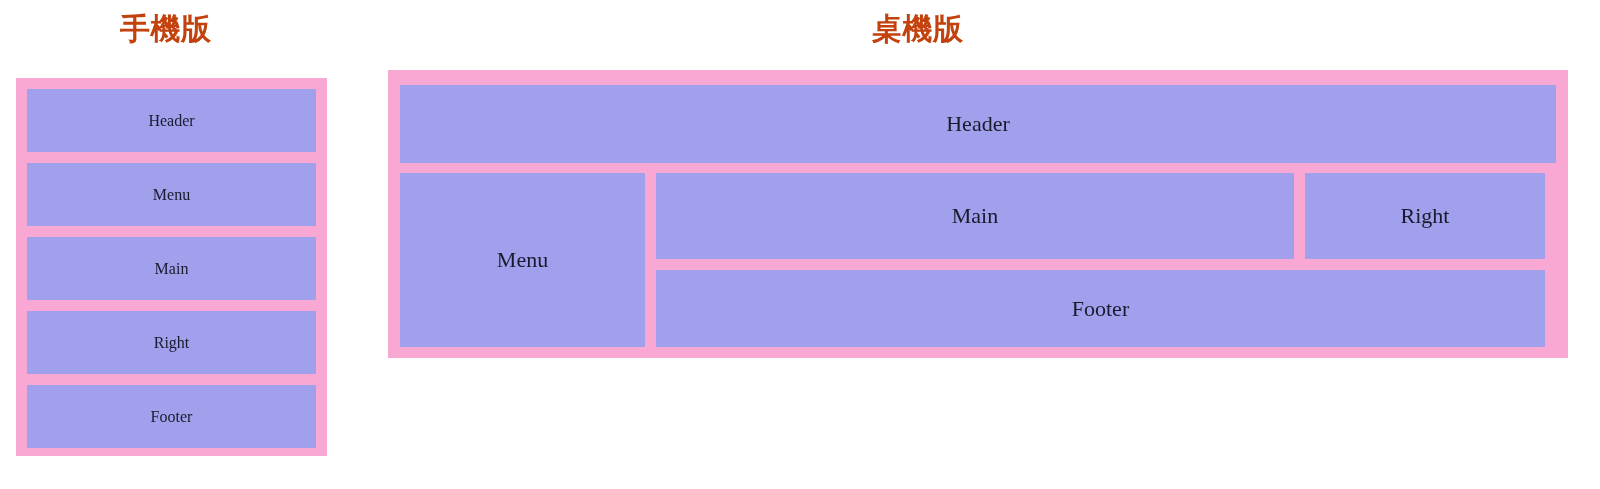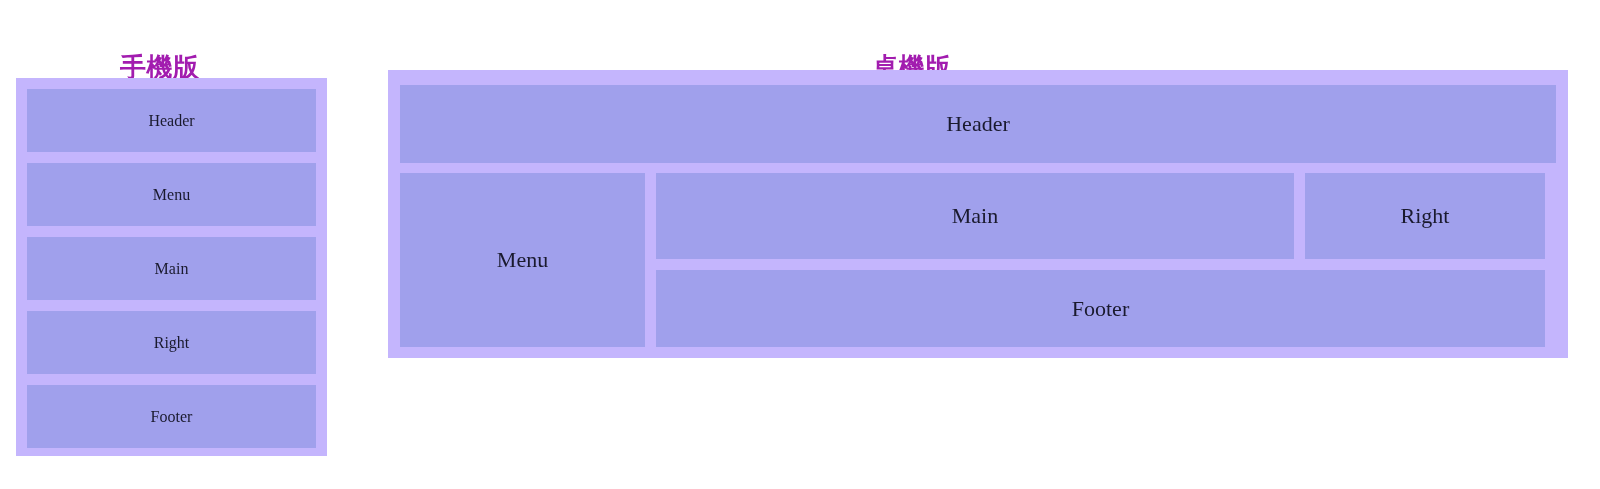--- a/index.html
+++ b/index.html
@@ -13,34 +13,33 @@
     position: relative;
     overflow: hidden;
     font-family: "Liberation Serif", "DejaVu Serif", serif;
   }
 
   
   .section-title {
     position: absolute;
     font-family: "Liberation Sans", "DejaVu Sans", sans-serif;
     font-weight: bold;
-    font-size: 26px;
-    color: #a21caf;
+    font-size: 30px;
+    color: #c2410c;
     letter-spacing: 0.5px;
     white-space: nowrap;
     line-height: 1;
-    margin-top: 40px;
   }
   #mobile-title { left: 120px; top: 14px; }
   #desktop-title { left: 872px; top: 14px; }
 
   
   .pink-frame {
     position: absolute;
-    background: #c4b5fd;
+    background: #f9a8d4;
     box-sizing: border-box;
   }
   .cell {
     position: absolute;
     background: #a0a0ec;
     box-sizing: border-box;
     display: flex;
     align-items: center;
     justify-content: center;
     color: #1a1a2e;

